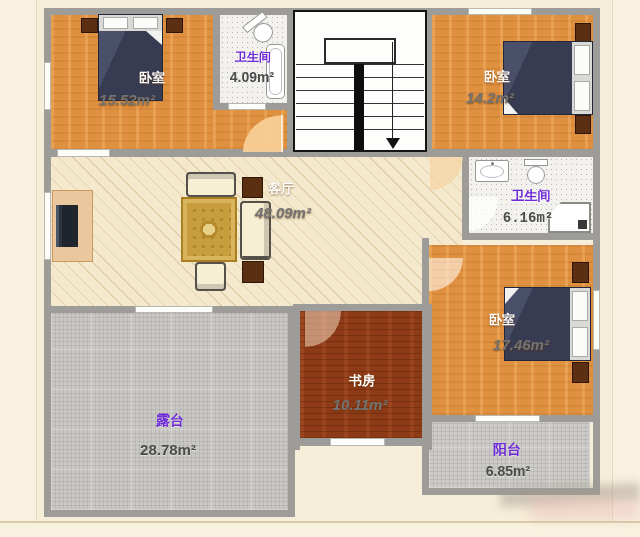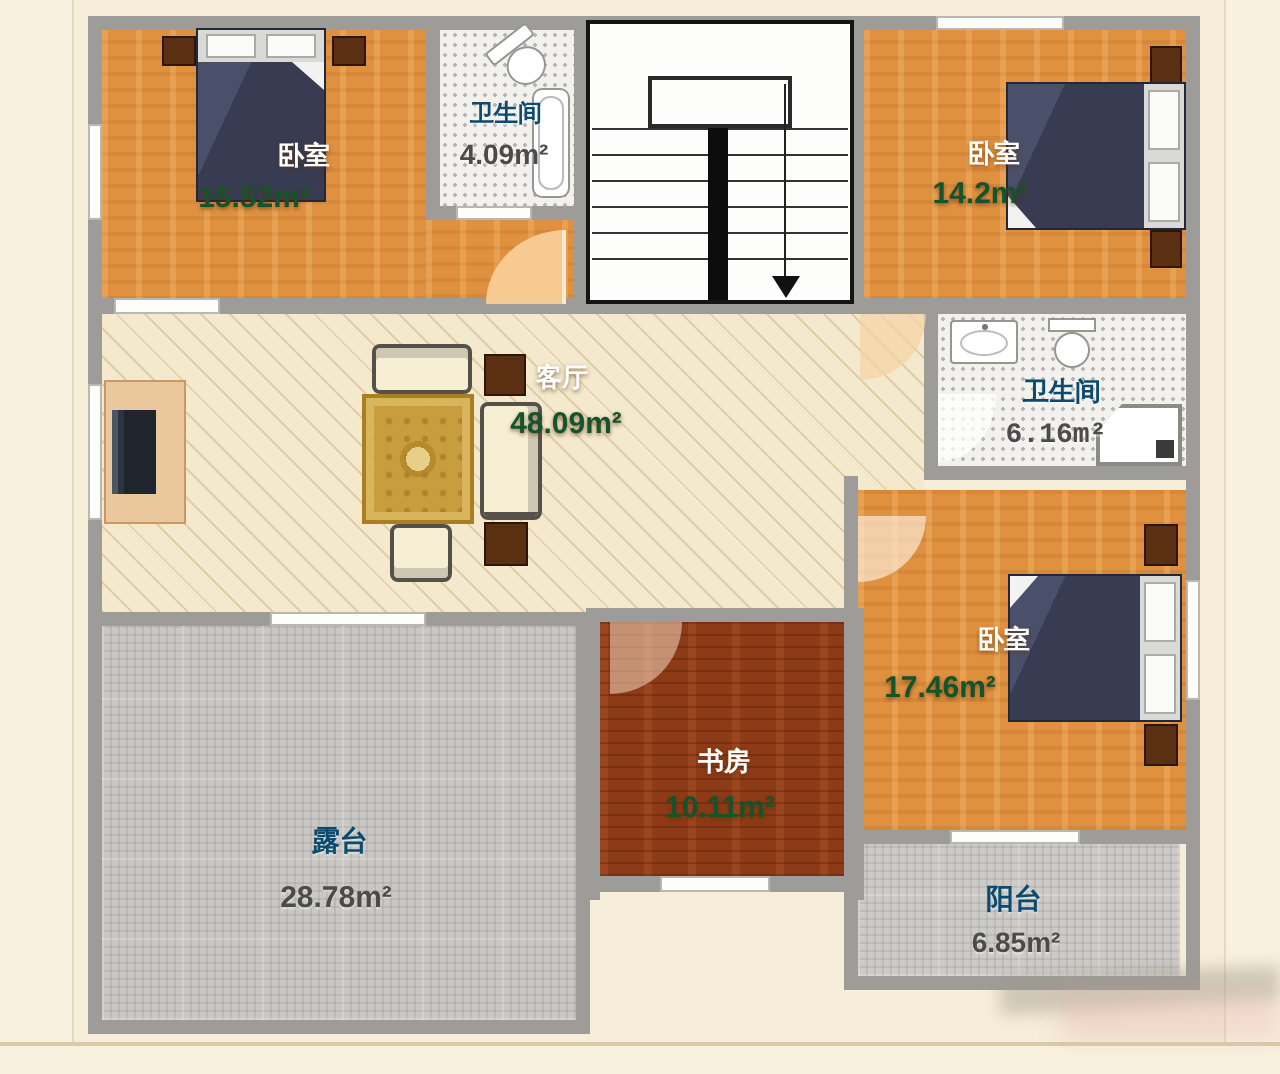--- a/index.html
+++ b/index.html
@@ -38,22 +38,22 @@
     background-color:#c9c8c4;
     background-image:
       repeating-linear-gradient(0deg, rgba(255,255,255,.35) 0 1px, transparent 1px 40px),
       repeating-linear-gradient(90deg, rgba(255,255,255,.35) 0 1px, transparent 1px 40px),
       repeating-linear-gradient(0deg, rgba(138,136,132,.22) 0 1px, transparent 1px 4px),
       repeating-linear-gradient(90deg, rgba(138,136,132,.22) 0 1px, transparent 1px 4px);
   }
   
   .lbl{transform:translate(-50%,-50%);white-space:nowrap;font-weight:bold;}
   .lbl.name-light{color:#fff;font-size:13px;text-shadow:0 1px 2px rgba(90,50,10,.65);}
-  .lbl.area-light{color:#14532d;font-size:15px;text-shadow:0 1px 2px rgba(90,50,10,.65);}
-  .lbl.name-dark{color:#0c4a6e;font-size:13px;text-shadow:0 1px 1px rgba(255,255,255,.5);}
+  .lbl.area-light{color:#737373;font-size:15px;font-style:italic;text-shadow:0 1px 2px rgba(90,50,10,.65);}
+  .lbl.name-dark{color:#6d28d9;font-size:13px;text-shadow:0 1px 1px rgba(255,255,255,.5);}
   .lbl.area-dark{color:#4b4b4b;font-size:14px;text-shadow:0 1px 1px rgba(255,255,255,.5);}
   
   .nightstand{background:#5b2f12;box-shadow:inset 0 0 0 1px #2e1507;}
   .bed{display:flex;box-shadow:0 0 0 1px #23273a;}
   .bed .duvet{flex:1;background:linear-gradient(115deg,#4a4f6a 0 28%,#383c52 28% 100%);position:relative;}
   .bed .duvet .fold{position:absolute;background:#f2f2f0;}
   .pillcol{width:20px;display:flex;flex-direction:column;justify-content:space-between;padding:3px 2px;box-sizing:border-box;background:#d9d9d6;}
   .pillcol .pillow{background:#fbfbfa;height:45%;box-shadow:inset 0 0 0 1px #aaa;}
   .pillrow{height:16px;display:flex;justify-content:space-between;padding:2px 4px;box-sizing:border-box;background:#d9d9d6;}
   .pillrow .pillow{background:#fbfbfa;width:45%;box-shadow:inset 0 0 0 1px #aaa;}
@@ -209,21 +209,21 @@
   <div class="abs lbl name-light" style="left:281px;top:189px;">客厅</div>
   <div class="abs lbl area-light" style="left:283px;top:212px;">48.09m²</div>
 
   <div class="abs lbl name-light" style="left:362px;top:381px;">书房</div>
   <div class="abs lbl area-light" style="left:360px;top:404px;">10.11m²</div>
 
   <div class="abs lbl name-dark" style="left:170px;top:421px;font-size:14px;">露台</div>
   <div class="abs lbl area-dark" style="left:168px;top:449px;font-size:15px;">28.78m²</div>
 
   <div class="abs lbl name-light" style="left:502px;top:320px;">卧室</div>
-  <div class="abs lbl area-light" style="left:470px;top:344px;">17.46m²</div>
+  <div class="abs lbl area-light" style="left:521px;top:344px;">17.46m²</div>
 
   <div class="abs lbl name-dark" style="left:507px;top:450px;font-size:14px;">阳台</div>
   <div class="abs lbl area-dark" style="left:508px;top:471px;">6.85m²</div>
 
   <div class="abs" style="left:500px;top:486px;width:140px;height:18px;background:rgba(160,150,140,.45);filter:blur(4px);transform:rotate(-3deg);"></div>
   <div class="abs" style="left:530px;top:498px;width:110px;height:22px;background:rgba(228,176,176,.35);filter:blur(6px);"></div>
 
 </div>
 
 </body></html>

